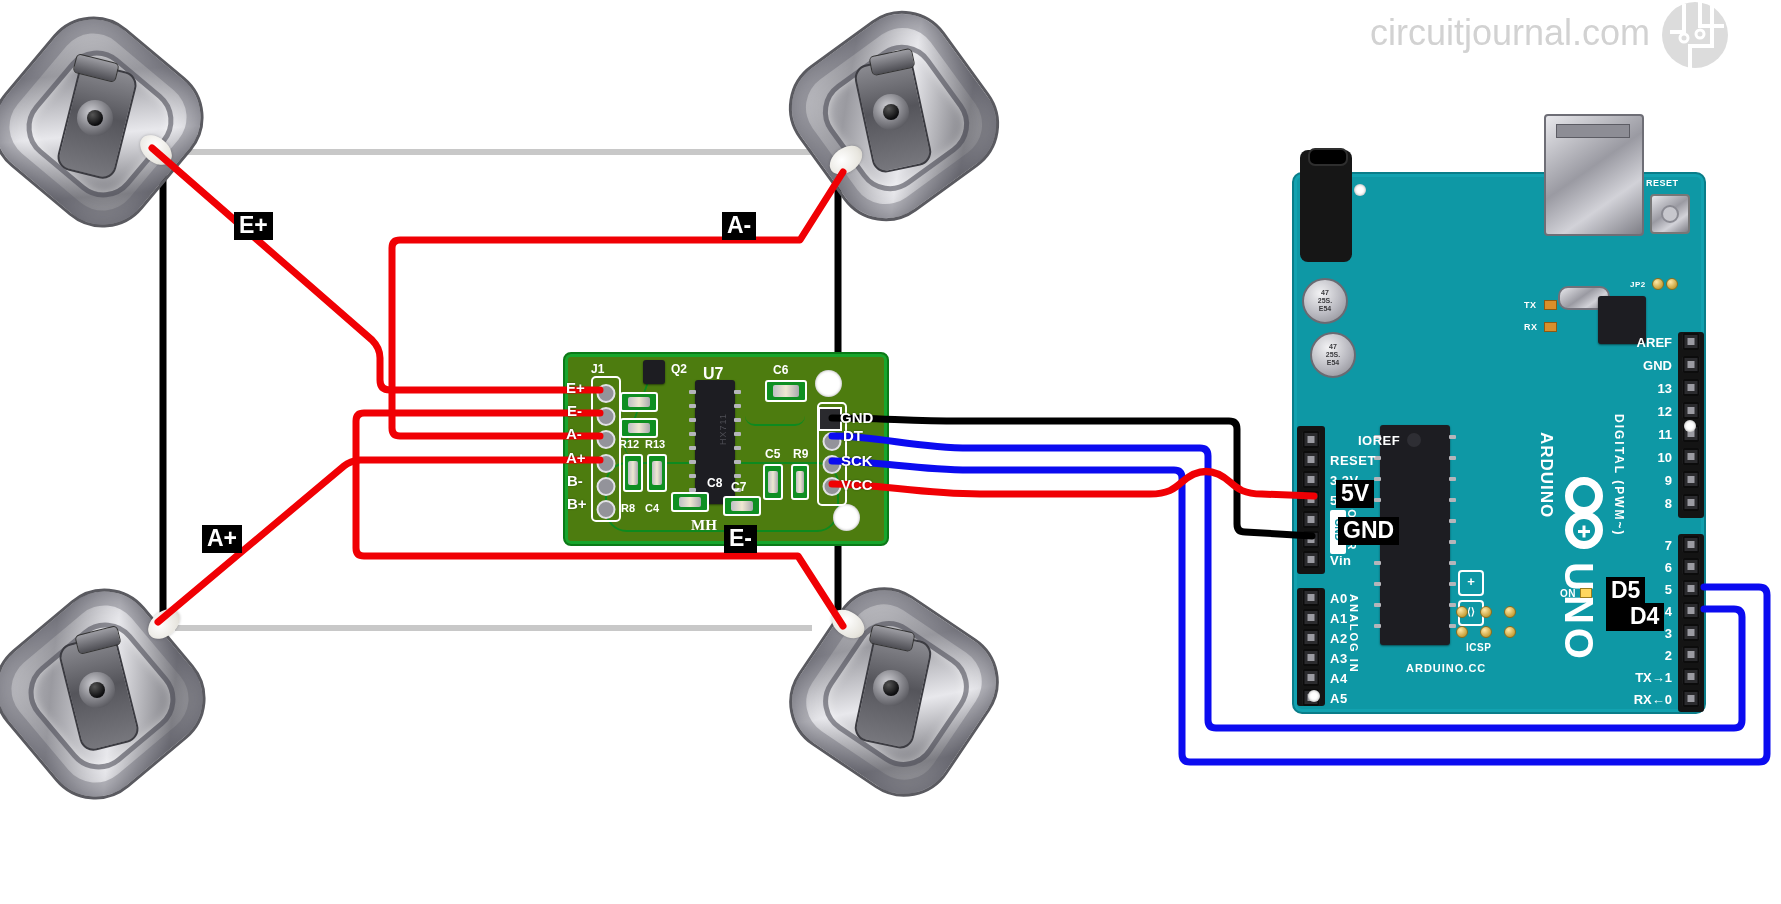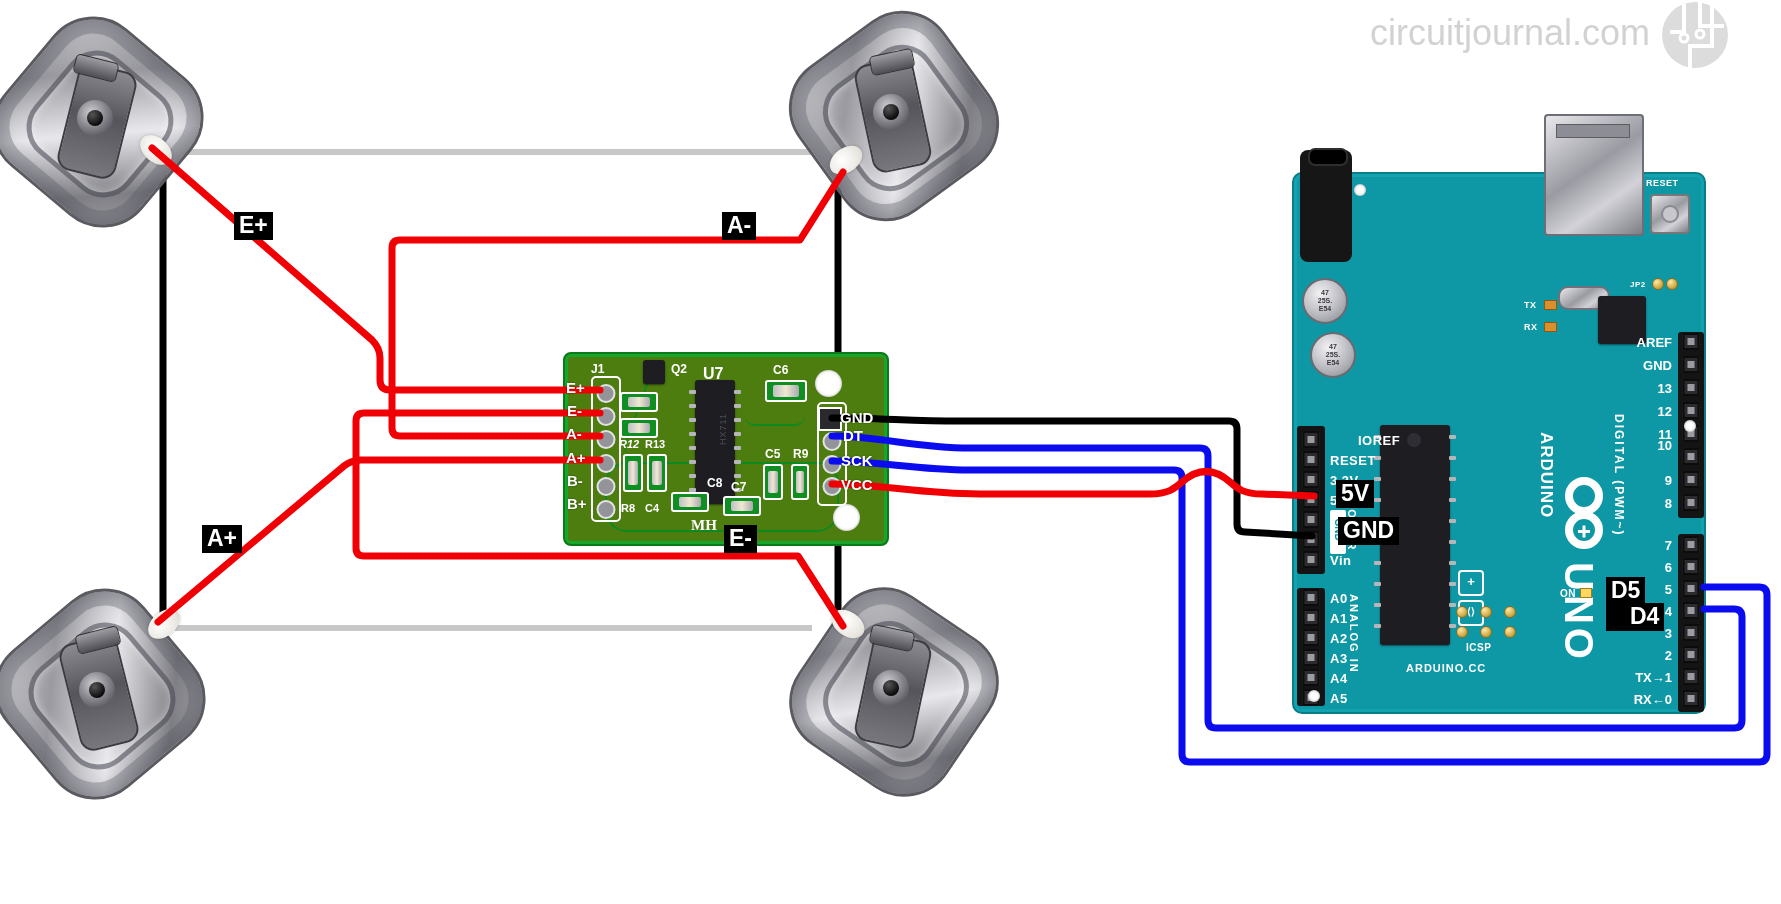--- a/index.html
+++ b/index.html
@@ -168,21 +168,21 @@
       <i style="width:26px;height:12px;"></i>
     </div>
   <div class="silk" style="left:208px;top:9px;font-size:12px;">C6</div>
 
   <div class="smd" style="left:55px;top:38px;width:34px;height:16px;">
       <i style="width:22px;height:10px;"></i>
     </div>
   <div class="smd" style="left:55px;top:64px;width:34px;height:16px;">
       <i style="width:22px;height:10px;"></i>
     </div>
-  <div class="silk" style="left:54px;top:84px;font-size:11px;font-style:italic;">R12</div>
+  <div class="silk" style="left:54px;top:84px;font-size:11px;">R12</div>
   <div class="silk" style="left:80px;top:84px;font-size:11px;">R13</div>
 
   <div class="silk" style="left:200px;top:93px;font-size:12px;">C5</div>
   <div class="silk" style="left:228px;top:93px;font-size:12px;">R9</div>
   <div class="smd" style="left:198px;top:110px;width:16px;height:32px;">
       <i style="width:10px;height:22px;"></i>
     </div>
   <div class="smd" style="left:226px;top:110px;width:14px;height:32px;">
       <i style="width:8px;height:22px;"></i>
     </div>
@@ -324,21 +324,21 @@
       <div class="hpin" style="top: 112px;"></div>
       <div class="hpin" style="top: 134px;"></div>
       <div class="hpin" style="top: 156px;"></div>
     </div>
 
   <div class="rnum" style="left:338px;top:161px;">AREF</div>
   <div class="rnum" style="left:338px;top:184px;">GND</div>
   <div class="rnum" style="left:338px;top:207px;">13</div>
   <div class="rnum" style="left:338px;top:230px;">12</div>
   <div class="rnum" style="left:338px;top:253px;">11</div>
-  <div class="rnum" style="left:338px;top:264px;text-align:right;">10</div>
+  <div class="rnum" style="left:338px;top:276px;text-align:right;">10</div>
   <div class="rnum" style="left:338px;top:299px;">9</div>
   <div class="rnum" style="left:338px;top:322px;">8</div>
 
   <div class="rnum" style="left:338px;top:364px;">7</div>
   <div class="rnum" style="left:338px;top:386px;">6</div>
   <div class="rnum" style="left:338px;top:408px;">5</div>
   <div class="rnum" style="left:338px;top:430px;">4</div>
   <div class="rnum" style="left:338px;top:452px;">3</div>
   <div class="rnum" style="left:338px;top:474px;">2</div>
   <div class="rnum" style="left:338px;top:496px;">TX→1</div>

